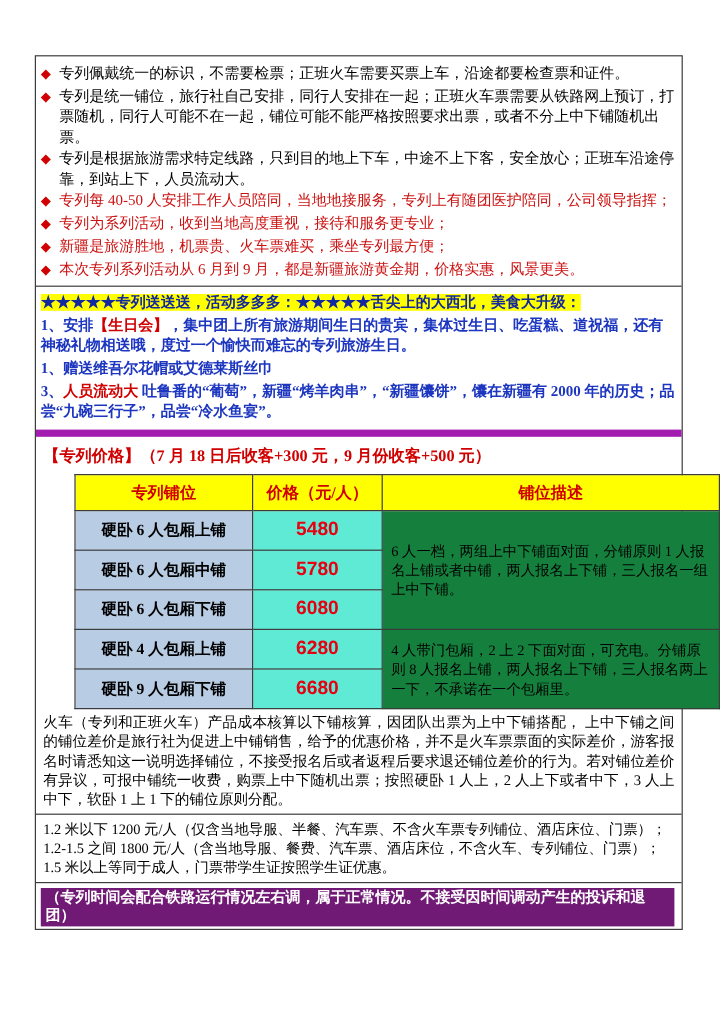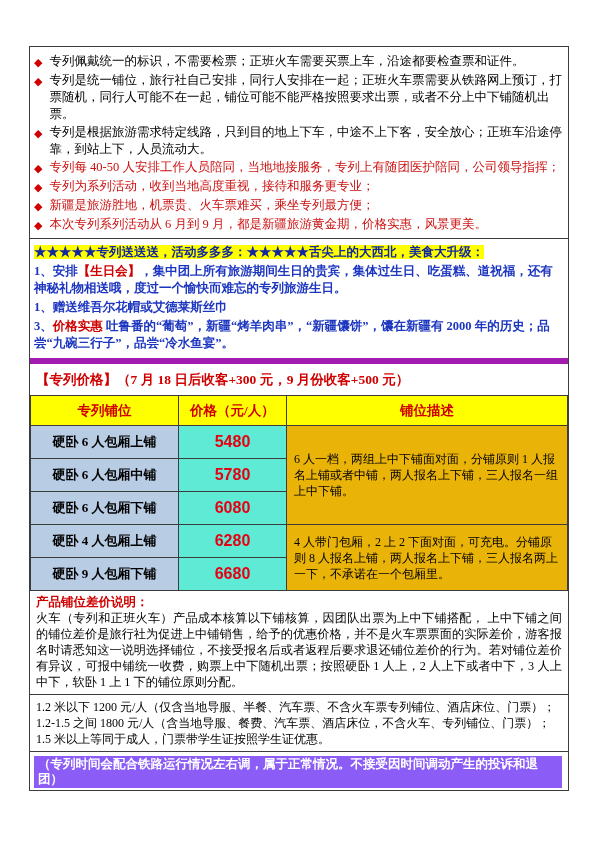--- a/index.html
+++ b/index.html
@@ -23,36 +23,36 @@
   }
   
   .sec2 { border-bottom:6px solid #a21caf; padding:4px 4px 6px; }
   .hl-yellow { background:#ffff00; }
   .star-banner { color:#13289e; font-weight:bold; font-size:12.5px; line-height:18px; }
   .promo-item { color:#1d36c0; font-weight:bold; font-size:12.5px; line-height:17px; margin-top:2px; }
   .promo-item .em { color:#d00000; }
   
   .sec3 { padding-top:4px; }
   .price-heading { color:#d00000; font-weight:bold; font-size:13.5px; margin:3px 4px 6px 6px; }
-  table.price { width:100%; border-collapse:collapse; table-layout:fixed; }
+  table.price { width:100%; border-collapse:collapse; table-layout:fixed;margin-left:32px; }
   table.price col.c1 { width:148px; } table.price col.c2 { width:108px; }
   .price th, .price td { border:1px solid #3c3c3c; }
   .price th { background:#ffff00; color:#d00000; font-size:13.5px; height:27px; font-weight:bold; }
   .price td.berth { background:#b8cce4; font-weight:bold; font-size:13px; text-align:center; height:30px; }
   .price td.val { background:#5eead4; color:#e60012; font-weight:bold; font-size:16px; text-align:center; font-family:"Liberation Sans",sans-serif; }
-  .price td.desc { background:#eab308; font-size:12px; line-height:16px; padding:3px 7px; vertical-align:middle; }
+  .price td.desc { background:#15803d; font-size:12px; line-height:16px; padding:3px 7px; vertical-align:middle; }
   .diff { padding:3px 6px 4px; }
   .diff .lbl { color:#d00000; font-weight:bold; font-size:12.5px; line-height:16px; }
   .diff .body { font-size:12.2px; line-height:16px; text-align:justify; }
   .children { display:flex; border-top:1px solid #3c3c3c; border-bottom:1px solid #3c3c3c; padding:4px 4px 4px 6px; }
   .children .lbl { color:#d00000; font-weight:bold; font-size:12.5px; flex:0 0 80px; padding-top:1px; }
   .children .lines div { font-size:12px; line-height:16px; }
   .redband {
     margin:4px 0 2px 4px; width:fit-content; max-width:520px;
-    background:#8b5cf6; color:#ffffff; font-weight:bold; font-size:12.5px;
+    background:#701a75; color:#ffffff; font-weight:bold; font-size:12.5px;
     padding:1px 4px; line-height:15px;
   }
 </style>
 </head>
 <body>
 
 <div class="doc">
 
   <div class="sec1">
     <div class="bullet">
@@ -84,21 +84,21 @@
     <div class="bullet red-text">
       <span class="dia">◆</span>
       <span class="txt">本次专列系列活动从 6 月到 9 月，都是新疆旅游黄金期，价格实惠，风景更美。</span>
     </div>
   </div>
 
   <div class="sec2">
     <div class="star-banner"><span class="hl-yellow">★★★★★专列送送送，活动多多多：★★★★★舌尖上的大西北，美食大升级：</span></div>
     <div class="promo-item"><span>1、安排</span><span class="em">【生日会】</span><span>，集中团上所有旅游期间生日的贵宾，集体过生日、吃蛋糕、道祝福，还有神秘礼物相送哦，度过一个愉快而难忘的专列旅游生日。</span></div>
     <div class="promo-item"><span>1、赠送维吾尔花帽或艾德莱斯丝巾</span><span class="em"></span><span></span></div>
-    <div class="promo-item"><span>3、</span><span class="em">价格实惠</span><span> 吐鲁番的“葡萄”，新疆“烤羊肉串”，“新疆馕饼”，馕在新疆有 2000 年的历史；品尝“九碗三行子”，品尝“冷水鱼宴”。</span></div>
+    <div class="promo-item"><span>3、</span><span class="em">人员流动大</span><span> 吐鲁番的“葡萄”，新疆“烤羊肉串”，“新疆馕饼”，馕在新疆有 2000 年的历史；品尝“九碗三行子”，品尝“冷水鱼宴”。</span></div>
   </div>
 
   <div class="sec3">
     <div class="price-heading">【专列价格】（7 月 18 日后收客+300 元，9 月份收客+500 元）</div>
 
     <table class="price">
       <colgroup>
           <col class="c1">
           <col class="c2">
           <col>
@@ -128,21 +128,20 @@
         <td class="desc" rowspan="2">4 人带门包厢，2 上 2 下面对面，可充电。分铺原则 8 人报名上铺，两人报名上下铺，三人报名两上一下，不承诺在一个包厢里。</td>
       </tr>
       <tr>
         <td class="berth">硬卧 9 人包厢下铺</td>
         <td class="val">6680</td>
       </tr>
     </tbody>
       </table>
 
     <div class="diff">
-      <div class="lbl">产品铺位差价说明：</div>
       <div class="body">火车（专列和正班火车）产品成本核算以下铺核算，因团队出票为上中下铺搭配， 上中下铺之间的铺位差价是旅行社为促进上中铺销售，给予的优惠价格，并不是火车票票面的实际差价，游客报名时请悉知这一说明选择铺位，不接受报名后或者返程后要求退还铺位差价的行为。若对铺位差价有异议，可报中铺统一收费，购票上中下随机出票；按照硬卧 1 人上，2 人上下或者中下，3 人上中下，软卧 1 上 1 下的铺位原则分配。</div>
     </div>
 
     <div class="children">
       <div class="lines">
         <div>1.2 米以下 1200 元/人（仅含当地导服、半餐、汽车票、不含火车票专列铺位、酒店床位、门票）；</div>
         <div>1.2-1.5 之间 1800 元/人（含当地导服、餐费、汽车票、酒店床位，不含火车、专列铺位、门票）；</div>
         <div>1.5 米以上等同于成人，门票带学生证按照学生证优惠。</div>
       </div>
     </div>

